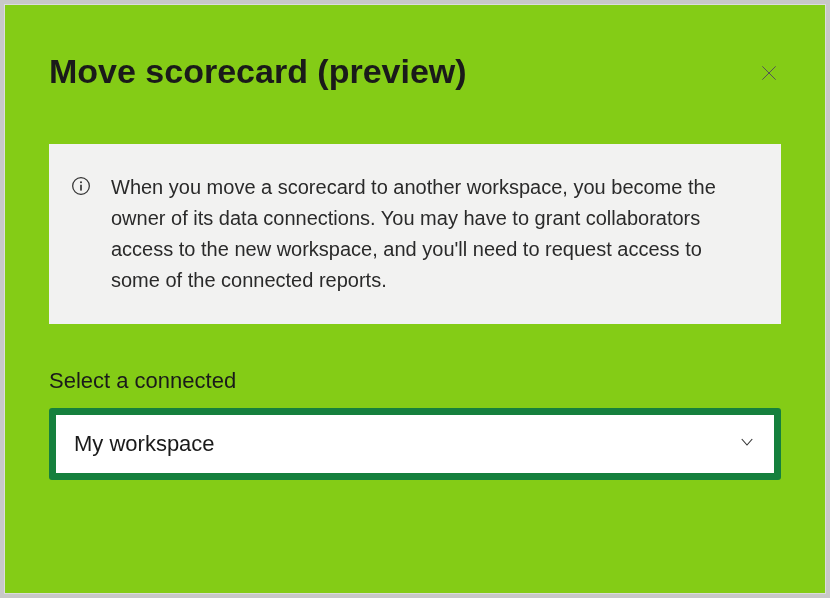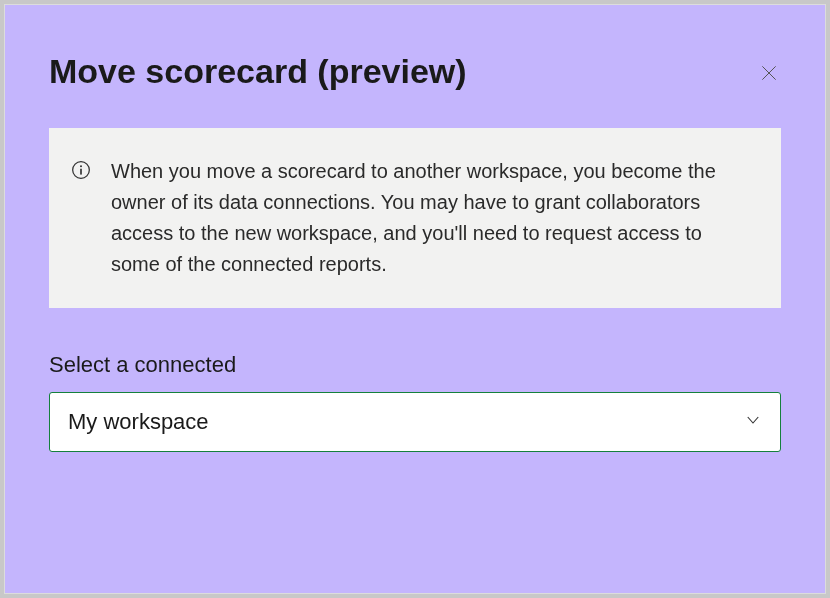--- a/index.html
+++ b/index.html
@@ -11,21 +11,21 @@
       width: 830px;
       height: 598px;
       background: #c8c8c8;
       font-family: "Segoe UI", -apple-system, BlinkMacSystemFont, sans-serif;
       display: flex;
       align-items: center;
       justify-content: center;
       padding: 4px;
     }
     .dialog {
-      background: #c4b5fd;
+      background: #84cc16;
       width: 822px;
       height: 590px;
       border: 1px solid #dcdcdc;
       padding: 46px 44px 44px 44px;
       display: flex;
       flex-direction: column;
       position: relative;
     }
     .dialog-header {
       display: flex;
@@ -55,20 +55,21 @@
       height: 20px;
       stroke: #555;
       stroke-width: 1.2;
     }
     .info-box {
       background: #f2f2f1;
       padding: 28px 30px 28px 22px;
       display: flex;
       gap: 20px;
       margin-bottom: 44px;
+      margin-top: 16px;
     }
     .info-icon {
       flex-shrink: 0;
       margin-top: 4px;
     }
     .info-icon svg {
       width: 20px;
       height: 20px;
       color: #333;
     }
@@ -82,21 +83,21 @@
       color: #1a1a1a;
       margin-bottom: 14px;
       font-weight: 400;
     }
     .select-wrapper {
       position: relative;
       margin-bottom: 48px;
     }
     .select-box {
       width: 100%;
-      border: 1px solid #15803d;
+      border: 7px solid #15803d;
       border-radius: 3px;
       padding: 16px 18px;
       font-size: 22px;
       color: #1a1a1a;
       background: #ffffff;
       cursor: pointer;
       display: flex;
       justify-content: space-between;
       align-items: flex-start;
       font-family: inherit;

